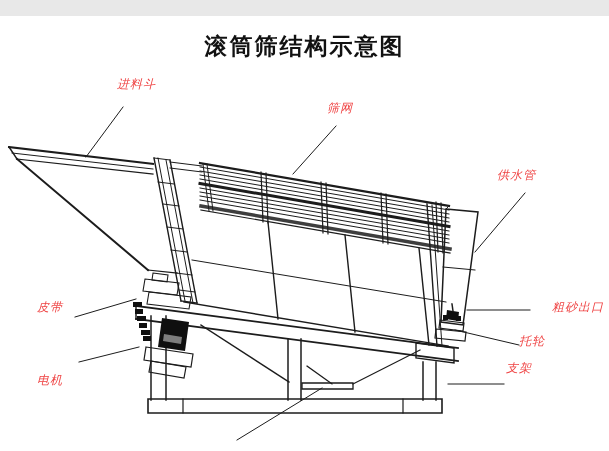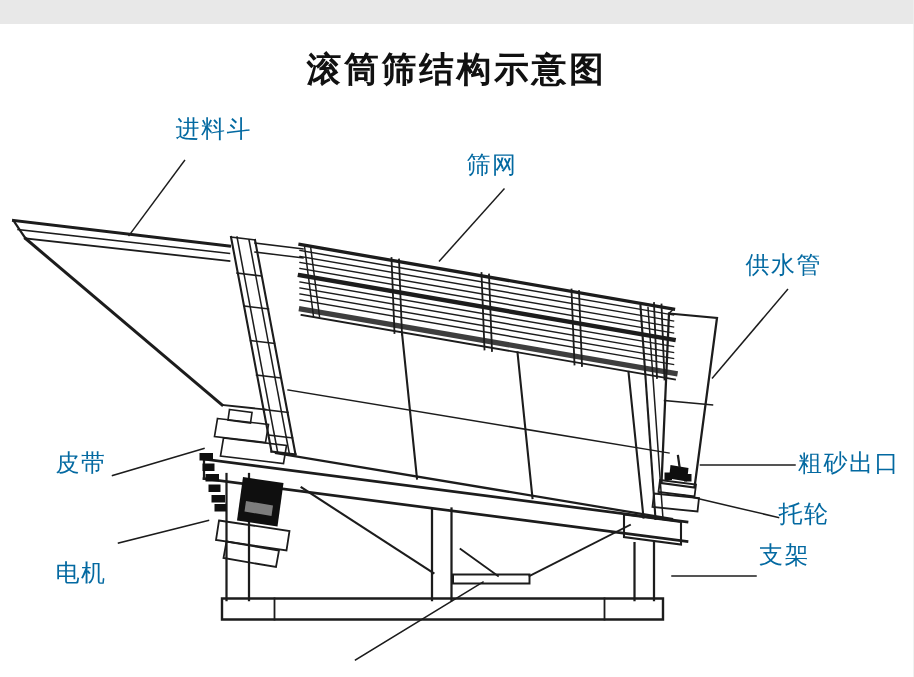--- a/index.html
+++ b/index.html
@@ -13,25 +13,25 @@
   .w1{stroke-width:1}.w11{stroke-width:1.1}.w12{stroke-width:1.2}.w13{stroke-width:1.3}
   .w14{stroke-width:1.4}.w15{stroke-width:1.5}.w16{stroke-width:1.6}.w18{stroke-width:1.8}
   .w2{stroke-width:2}.w22{stroke-width:2.2}.w3{stroke-width:3}.w35{stroke-width:3.5}
   .fillb{fill:#0f0f0f;stroke:none;}
   .fillg{fill:#7d7d7d;stroke:none;}
   .smudge{opacity:.85;}
   .diagram-title{
     position:absolute;top:15px;left:0;width:100%;text-align:center;
     font-size:23px;font-weight:600;letter-spacing:2px;color:#111;white-space:nowrap;
   }
-  .lbl{position:absolute;font-size:16px;letter-spacing:1px;white-space:nowrap;color:#0369a1;}
+  .lbl{position:absolute;font-size:12px;letter-spacing:1px;white-space:nowrap;color:#ef4444;font-style:italic;}
   .lbl-feed-hopper{left:117px;top:60px;}
-  .lbl-screen-mesh{left:311px;top:84px;}
+  .lbl-screen-mesh{left:327px;top:84px;}
   .lbl-water-pipe{left:497px;top:151px;}
-  .lbl-coarse-outlet{left:532px;top:283px;}
+  .lbl-coarse-outlet{left:552px;top:283px;}
   .lbl-roller{left:519px;top:317px;}
   .lbl-stand{left:506px;top:344px;}
   .lbl-fine-outlet{left:191px;top:420px;}
   .lbl-motor{left:37px;top:356px;}
   .lbl-belt{left:37px;top:283px;}
 </style>
 </head>
 <body>
 
 <div class="stage">

